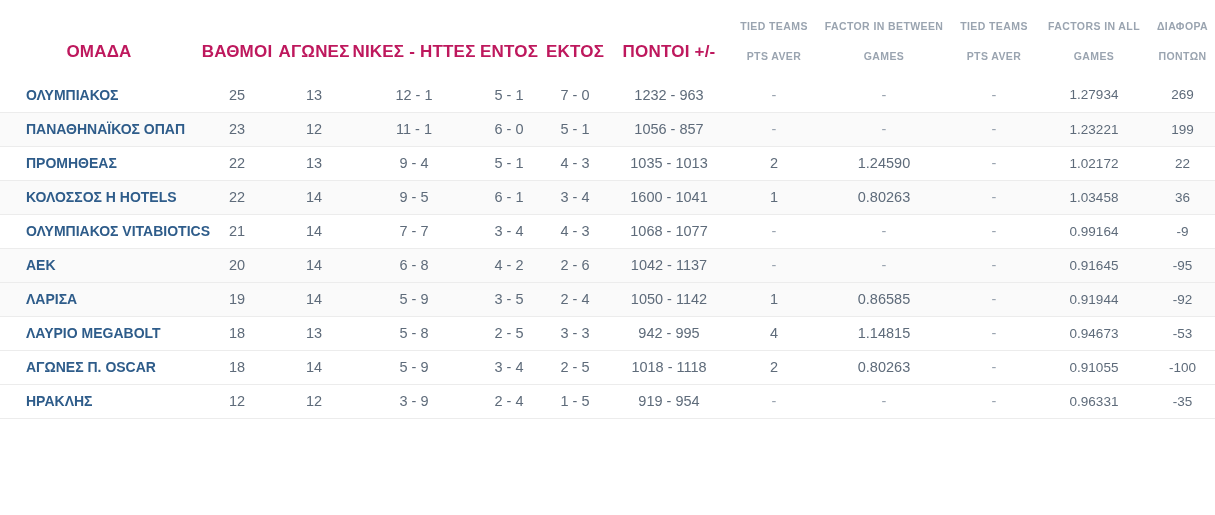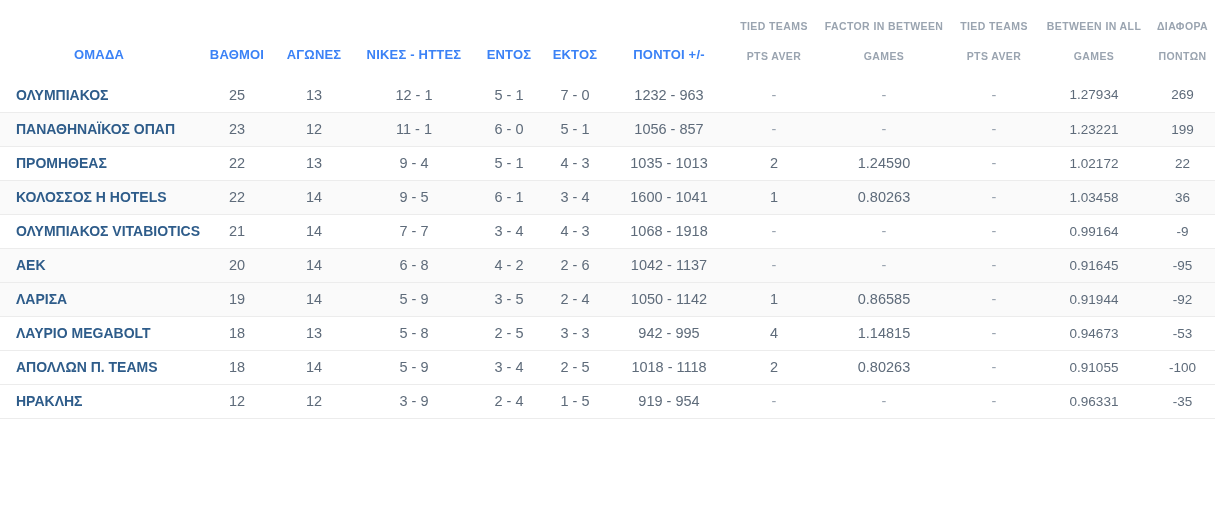--- a/index.html
+++ b/index.html
@@ -30,22 +30,22 @@
   }
   .hcell {
     display: flex;
     flex-direction: column;
     align-items: center;
     justify-content: flex-end;
     height: 78px;
     padding-bottom: 16px;
   }
   .hcell .line1 {
-    font-size: 13px;
-    color: #3b82f6;
+    font-size: 17px;
+    color: #be185d;
     letter-spacing: 0.2px;
     white-space: nowrap;
   }
   .hcell.small .line1 {
     font-size: 10.5px;
     color: #9aa4b0;
     letter-spacing: 0.4px;
     margin-bottom: 18px;
   }
   .hcell.small .line2 {
@@ -65,21 +65,21 @@
   tbody td {
     border: none;
     padding: 0 4px;
     font-size: 14.5px;
     color: #5e6b7a;
     text-align: center;
     white-space: nowrap;
   }
   tbody td.team {
     text-align: left;
-    padding-left: 16px;
+    padding-left: 26px;
     color: #2e5c8a;
     font-weight: bold;
     font-size: 14px;
   }
   tbody td.dim {
     color: #9aa4b0;
   }
   tbody td.tiny {
     font-size: 13.5px;
   }
@@ -156,21 +156,21 @@
           </div>
         </th>
         <th>
           <div class="hcell small">
             <span class="line1">TIED TEAMS</span>
             <span class="line2">PTS AVER</span>
           </div>
         </th>
         <th>
           <div class="hcell small">
-            <span class="line1">BETWEEN IN ALL</span>
+            <span class="line1">FACTORS IN ALL</span>
             <span class="line2">GAMES</span>
           </div>
         </th>
         <th>
           <div class="hcell small">
             <span class="line1">ΔΙΑΦΟΡΑ</span>
             <span class="line2">ΠΟΝΤΩΝ</span>
           </div>
         </th>
       </tr>
@@ -232,21 +232,21 @@
           <td class="tiny">1.03458</td>
           <td class="tiny">36</td>
         </tr>
         <tr class="odd row-sep">
           <td class="team">ΟΛΥΜΠΙΑΚΟΣ VITABIOTICS</td>
           <td class="">21</td>
           <td class="">14</td>
           <td class="">7 - 7</td>
           <td class="">3 - 4</td>
           <td class="">4 - 3</td>
-          <td class="">1068 - 1918</td>
+          <td class="">1068 - 1077</td>
           <td class="dim">-</td>
           <td class="dim">-</td>
           <td class="dim">-</td>
           <td class="tiny">0.99164</td>
           <td class="tiny">-9</td>
         </tr>
         <tr class="even row-sep">
           <td class="team">ΑΕΚ</td>
           <td class="">20</td>
           <td class="">14</td>
@@ -282,21 +282,21 @@
           <td class="">2 - 5</td>
           <td class="">3 - 3</td>
           <td class="">942 - 995</td>
           <td class="">4</td>
           <td class="">1.14815</td>
           <td class="dim">-</td>
           <td class="tiny">0.94673</td>
           <td class="tiny">-53</td>
         </tr>
         <tr class="odd row-sep">
-          <td class="team">ΑΠΟΛΛΩΝ Π. TEAMS</td>
+          <td class="team">ΑΓΩΝΕΣ Π. OSCAR</td>
           <td class="">18</td>
           <td class="">14</td>
           <td class="">5 - 9</td>
           <td class="">3 - 4</td>
           <td class="">2 - 5</td>
           <td class="">1018 - 1118</td>
           <td class="">2</td>
           <td class="">0.80263</td>
           <td class="dim">-</td>
           <td class="tiny">0.91055</td>

